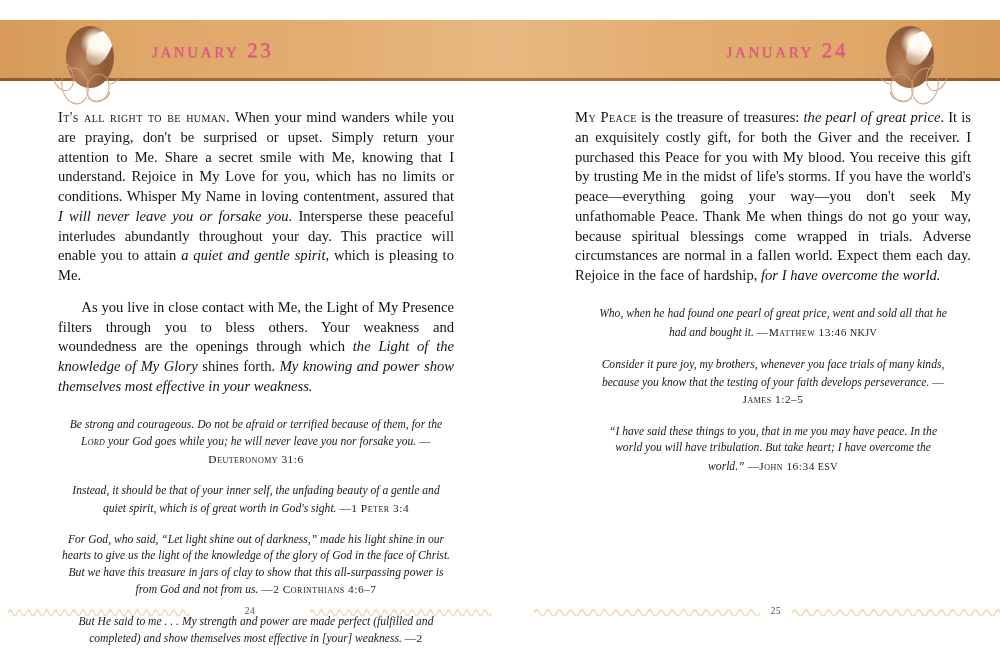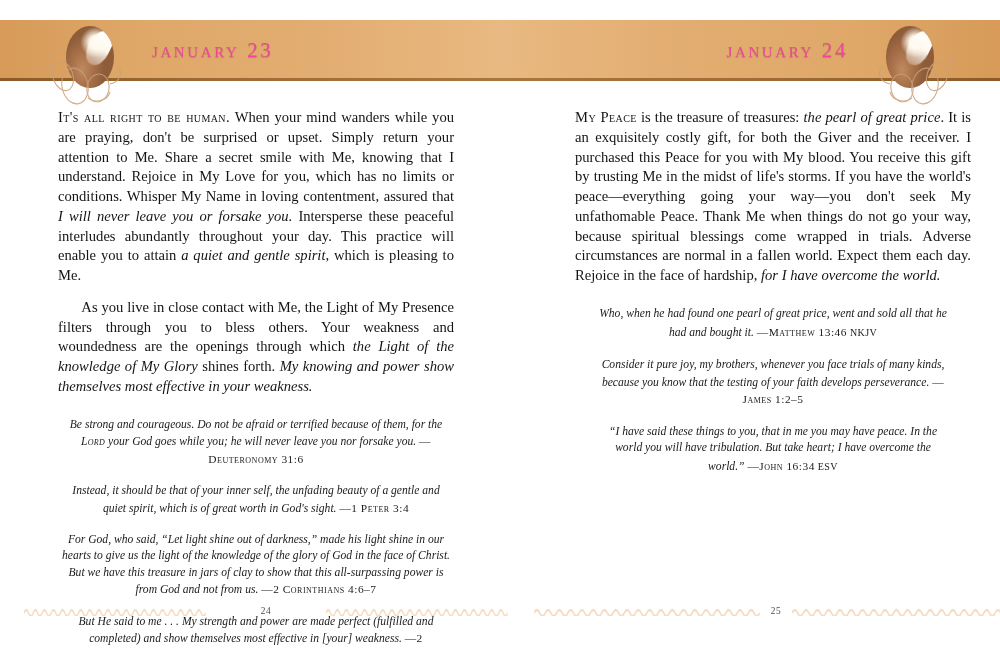--- a/index.html
+++ b/index.html
@@ -181,21 +181,21 @@
     width: 1000px;
     left: 0;
   }
   .foot-half {
     position: absolute;
     top: 0;
     height: 16px;
     display: flex;
     align-items: center;
   }
-  .foot-left  { left: 24px;  width: 484px; gap: 44px; }
+  .foot-left  { left: 8px;  width: 484px; gap: 44px; }
   .foot-right { left: 534px; width: 484px; }
 
   .scallop {
     flex: 1 1 auto;
     height: 10px;
     opacity: 0.95;
   }
   .page-num {
     font-size: 9.4px;
     color: #4a4a4a;

